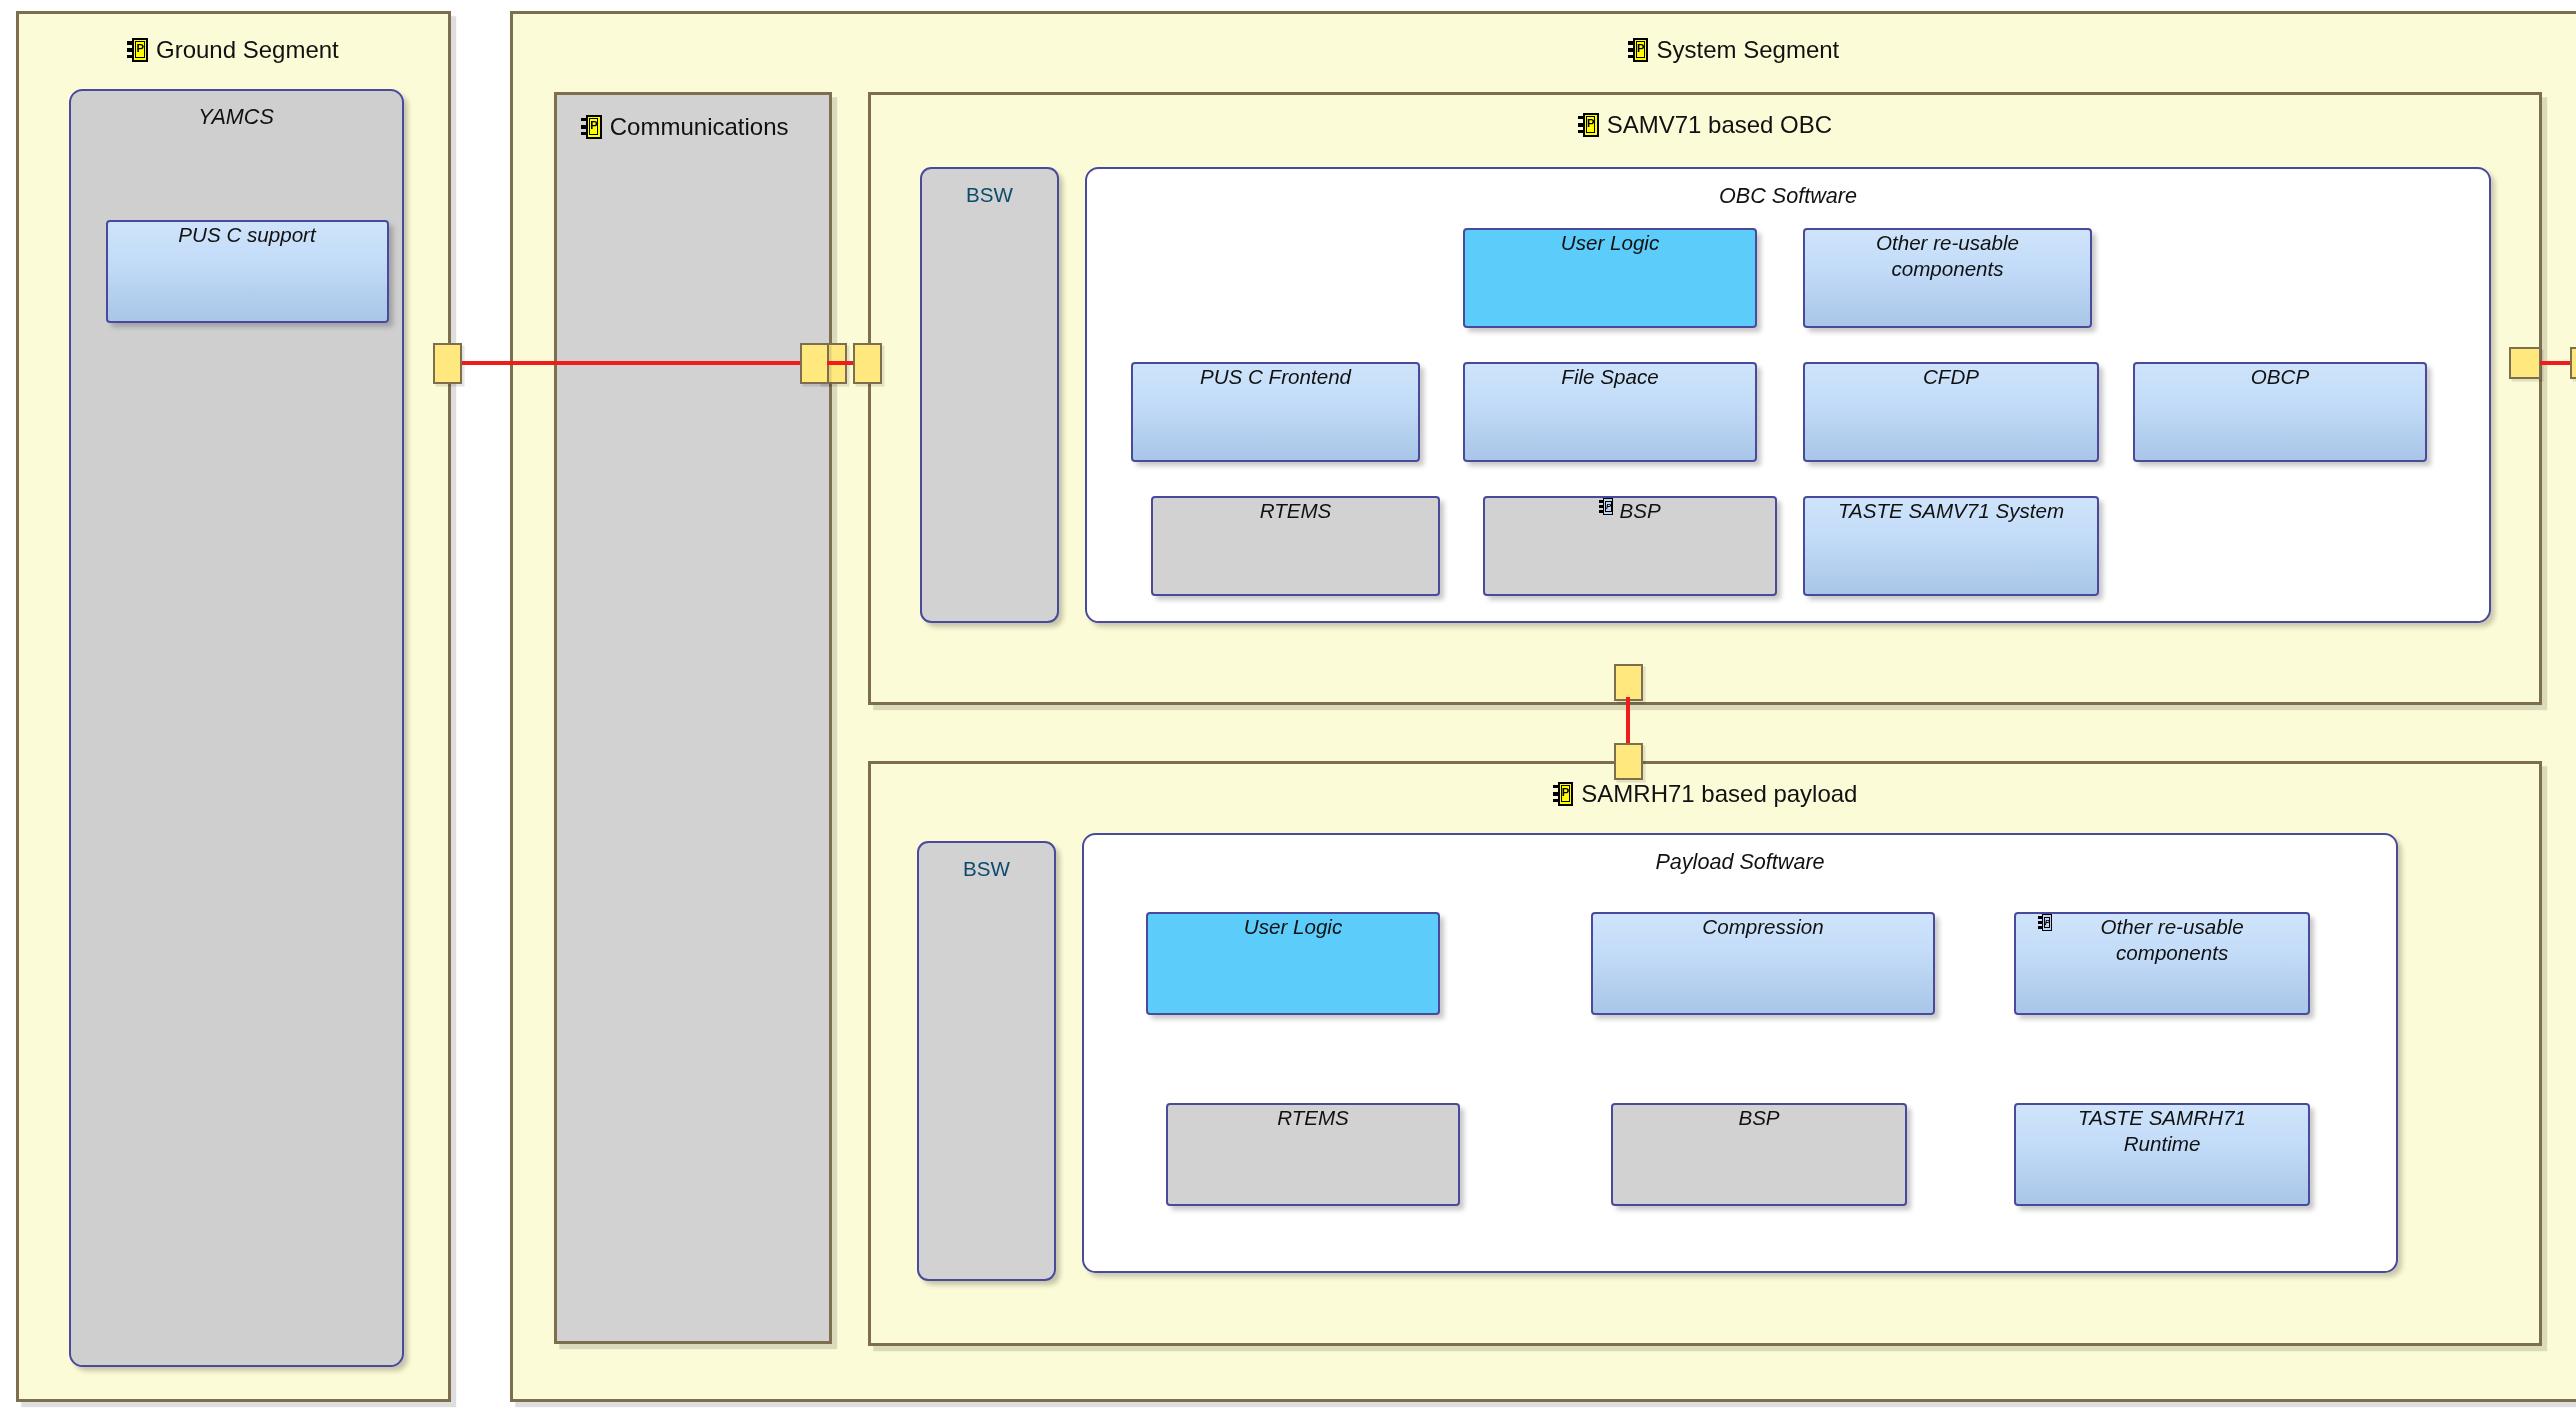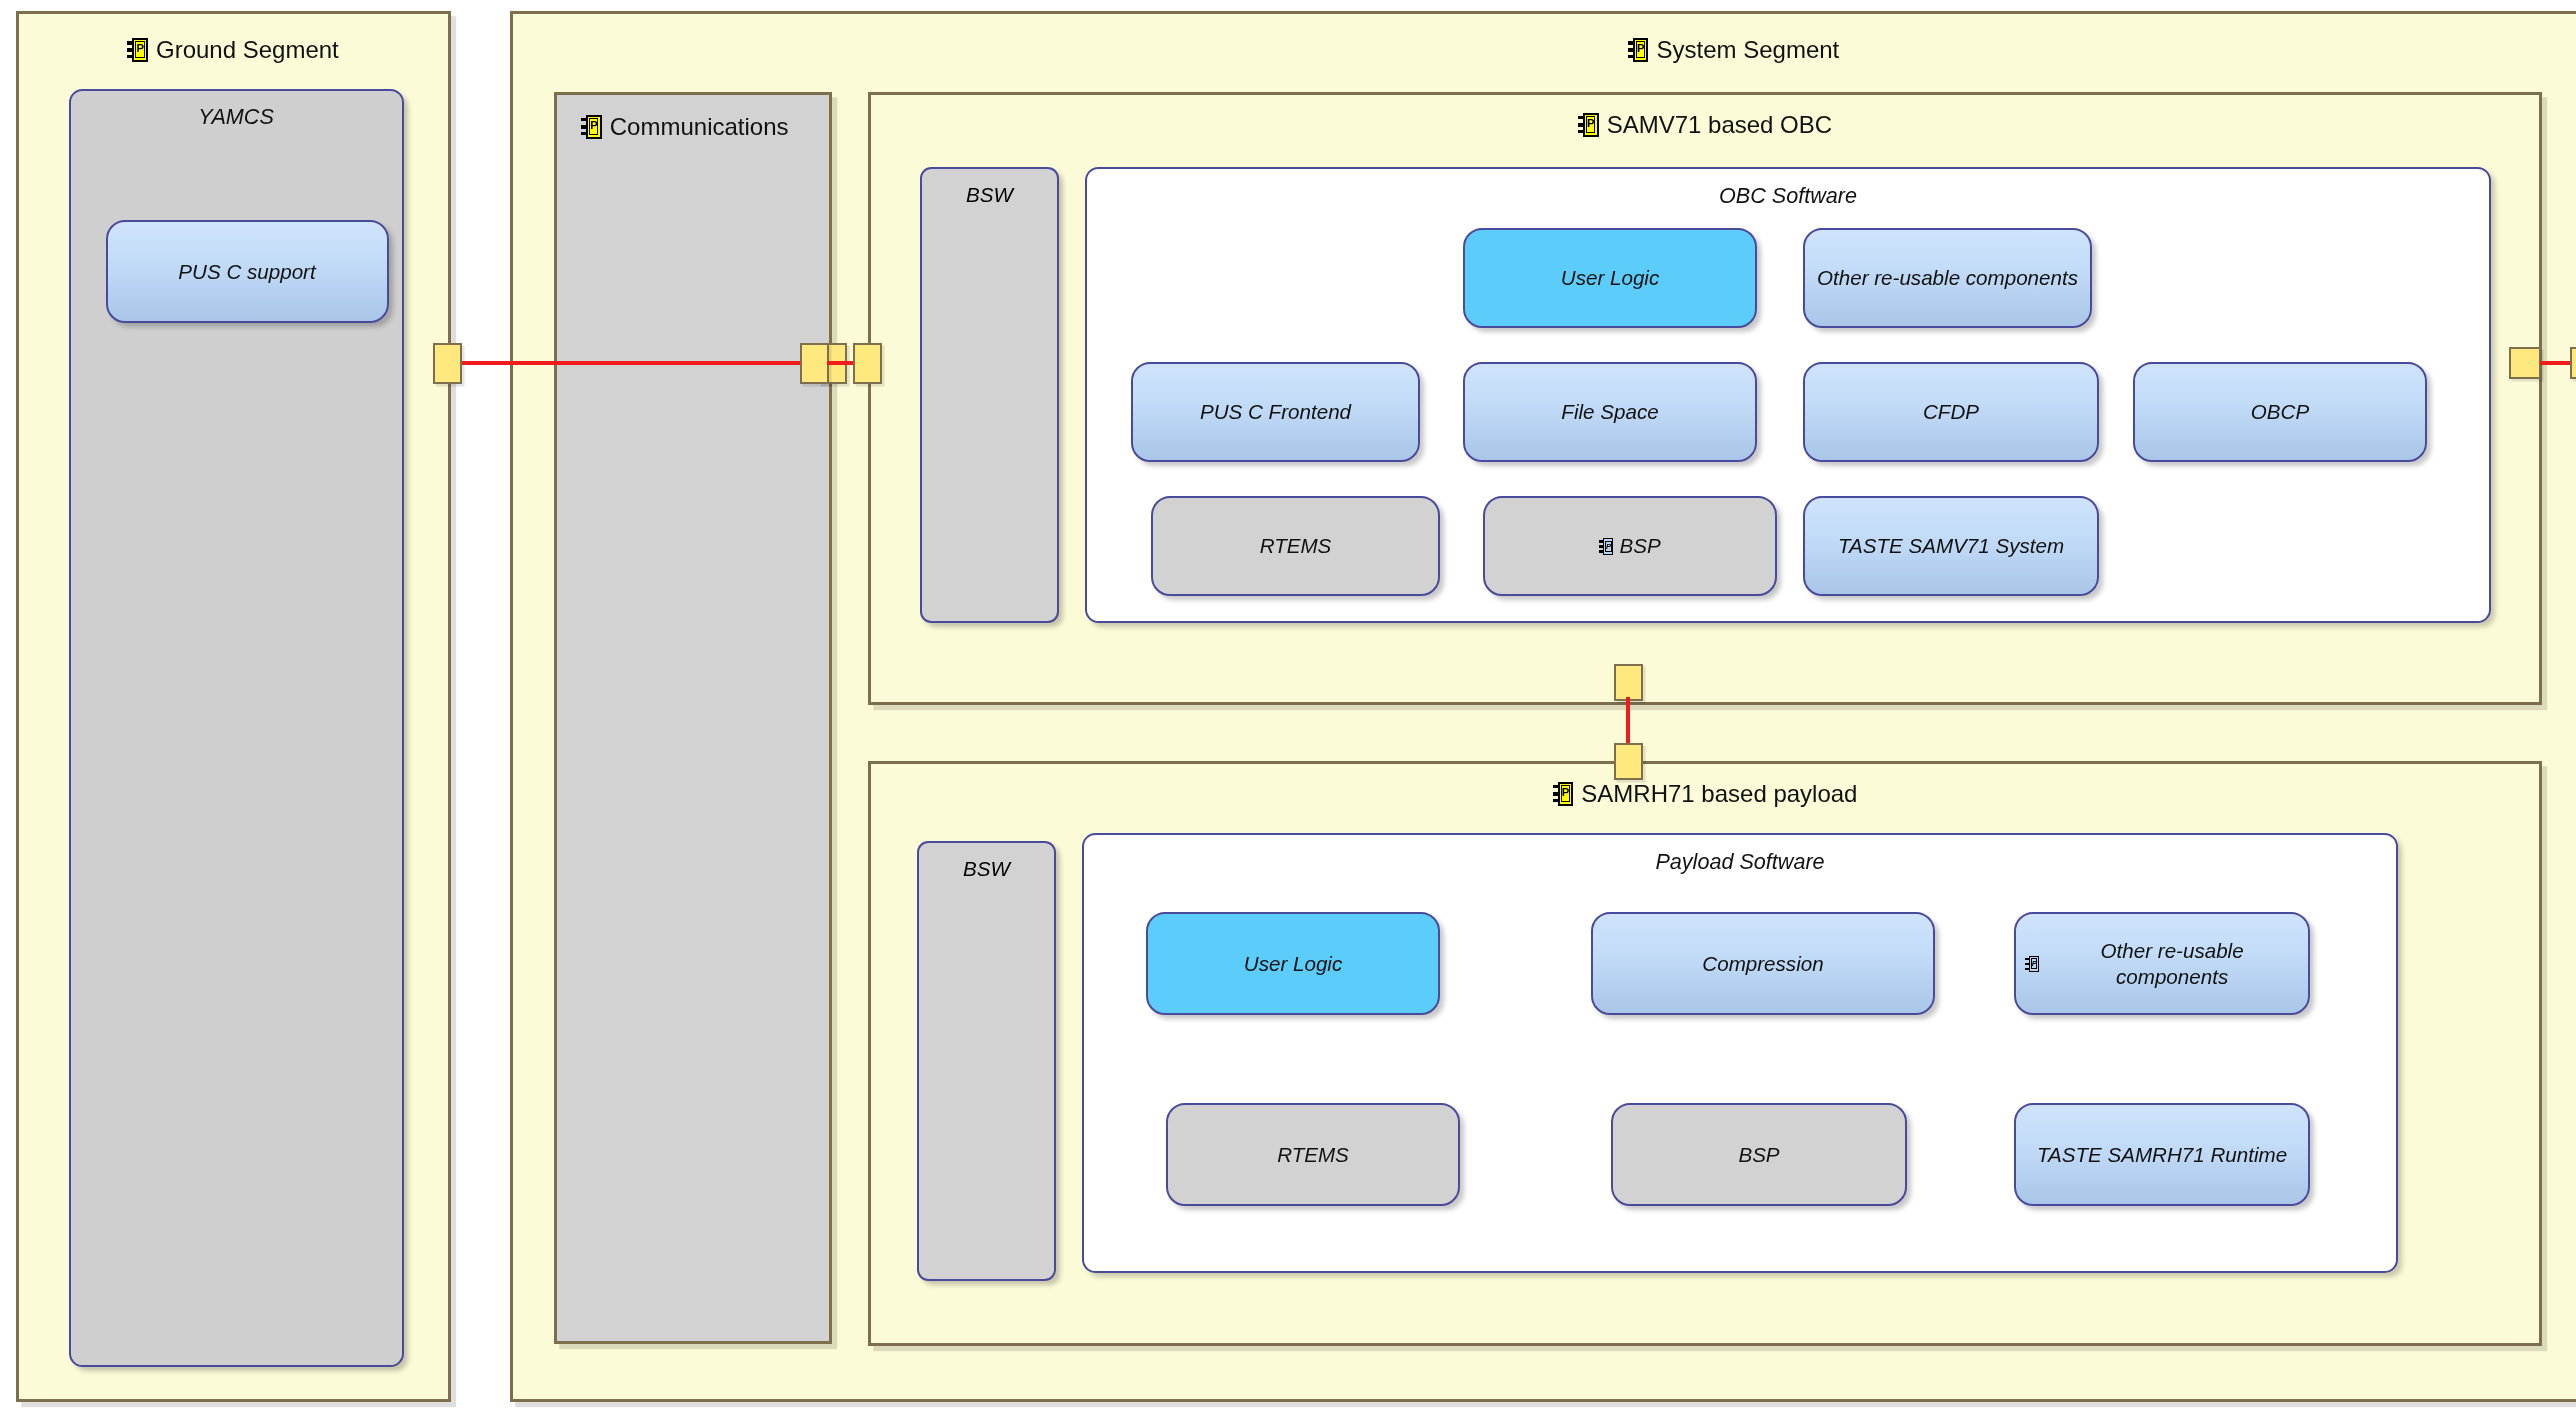--- a/index.html
+++ b/index.html
@@ -62,45 +62,45 @@
   .picon.small .ring { width: 4.1px; height: 2.6px; }
   .picon.small .ring.r1 { top: 2.1px; }
   .picon.small .ring.r2 { top: 7.2px; }
   .picon.small .ring.r3 { top: 12px; }
   .picon.small .body, .picon.small .inner { background: #bcd4f0; }
 
   
   .block {
     position: absolute;
     border: 2.6px solid #4a4a9c;
-    border-radius: 19px;
-    display: flex; align-items: center; justify-content: center;
+    border-radius: 4px;
+    display: flex; justify-content: center;
     text-align: center;
     font-style: italic; font-size: 20.6px; color: #111;
     box-shadow: 4.6px 4.6px 5.2px -1px rgba(0,0,0,0.22);
-    padding: 0 9px;
+    padding: 0 22px;
     line-height: 1.25;
   }
   .block.blue { background: linear-gradient(to bottom, #cfe4fb 0%, #c3dcf8 38%, #a9c6e8 100%); }
   .block.cyan { background: #5ccdfa; }
   .block.gray { background: #d2d2d2; margin-left: 20px; }
   .block.withicon { gap: 6.2px; justify-content: center; }
   .block .lbl { display: inline-block; }
 
   
   .bsw {
     position: absolute;
     background: #d2d2d2;
     border: 2.6px solid #4a4a9c;
     border-radius: 11.3px;
     box-shadow: 4.6px 4.6px 5.2px -1px rgba(0,0,0,0.22);
   }
   .bsw-label {
     position: absolute; top: 13.4px; left: 0; width: 100%;
-    text-align: center; font-style: italic; font-size: 20.6px; color: #000000;
+    text-align: center; font-size: 20.6px; color: #0c4a6e;
   }
 
   
   .swbox {
     position: absolute;
     background: #ffffff;
     border: 2.6px solid #4a4a9c;
     border-radius: 13.4px;
     box-shadow: 4.6px 4.6px 5.2px -1px rgba(0,0,0,0.20);
   }

